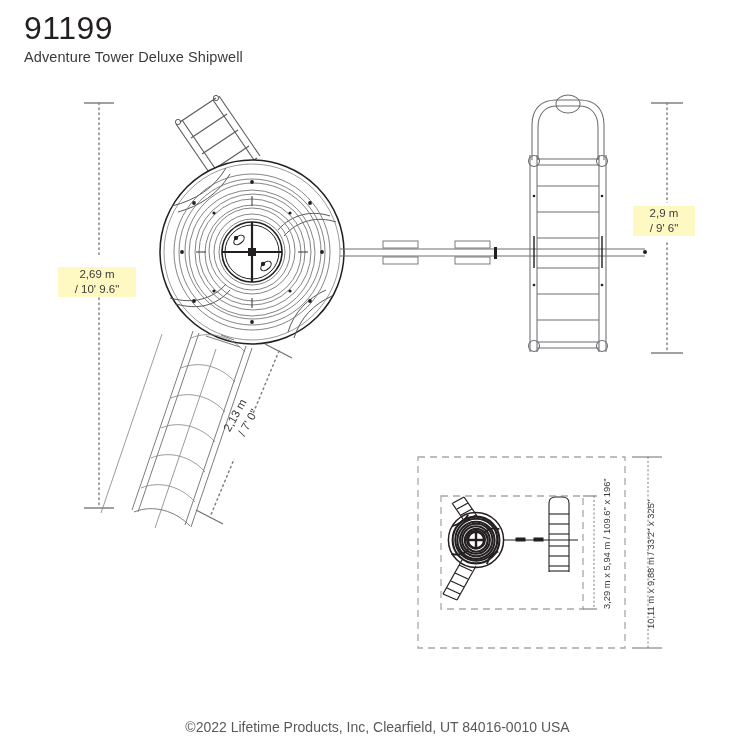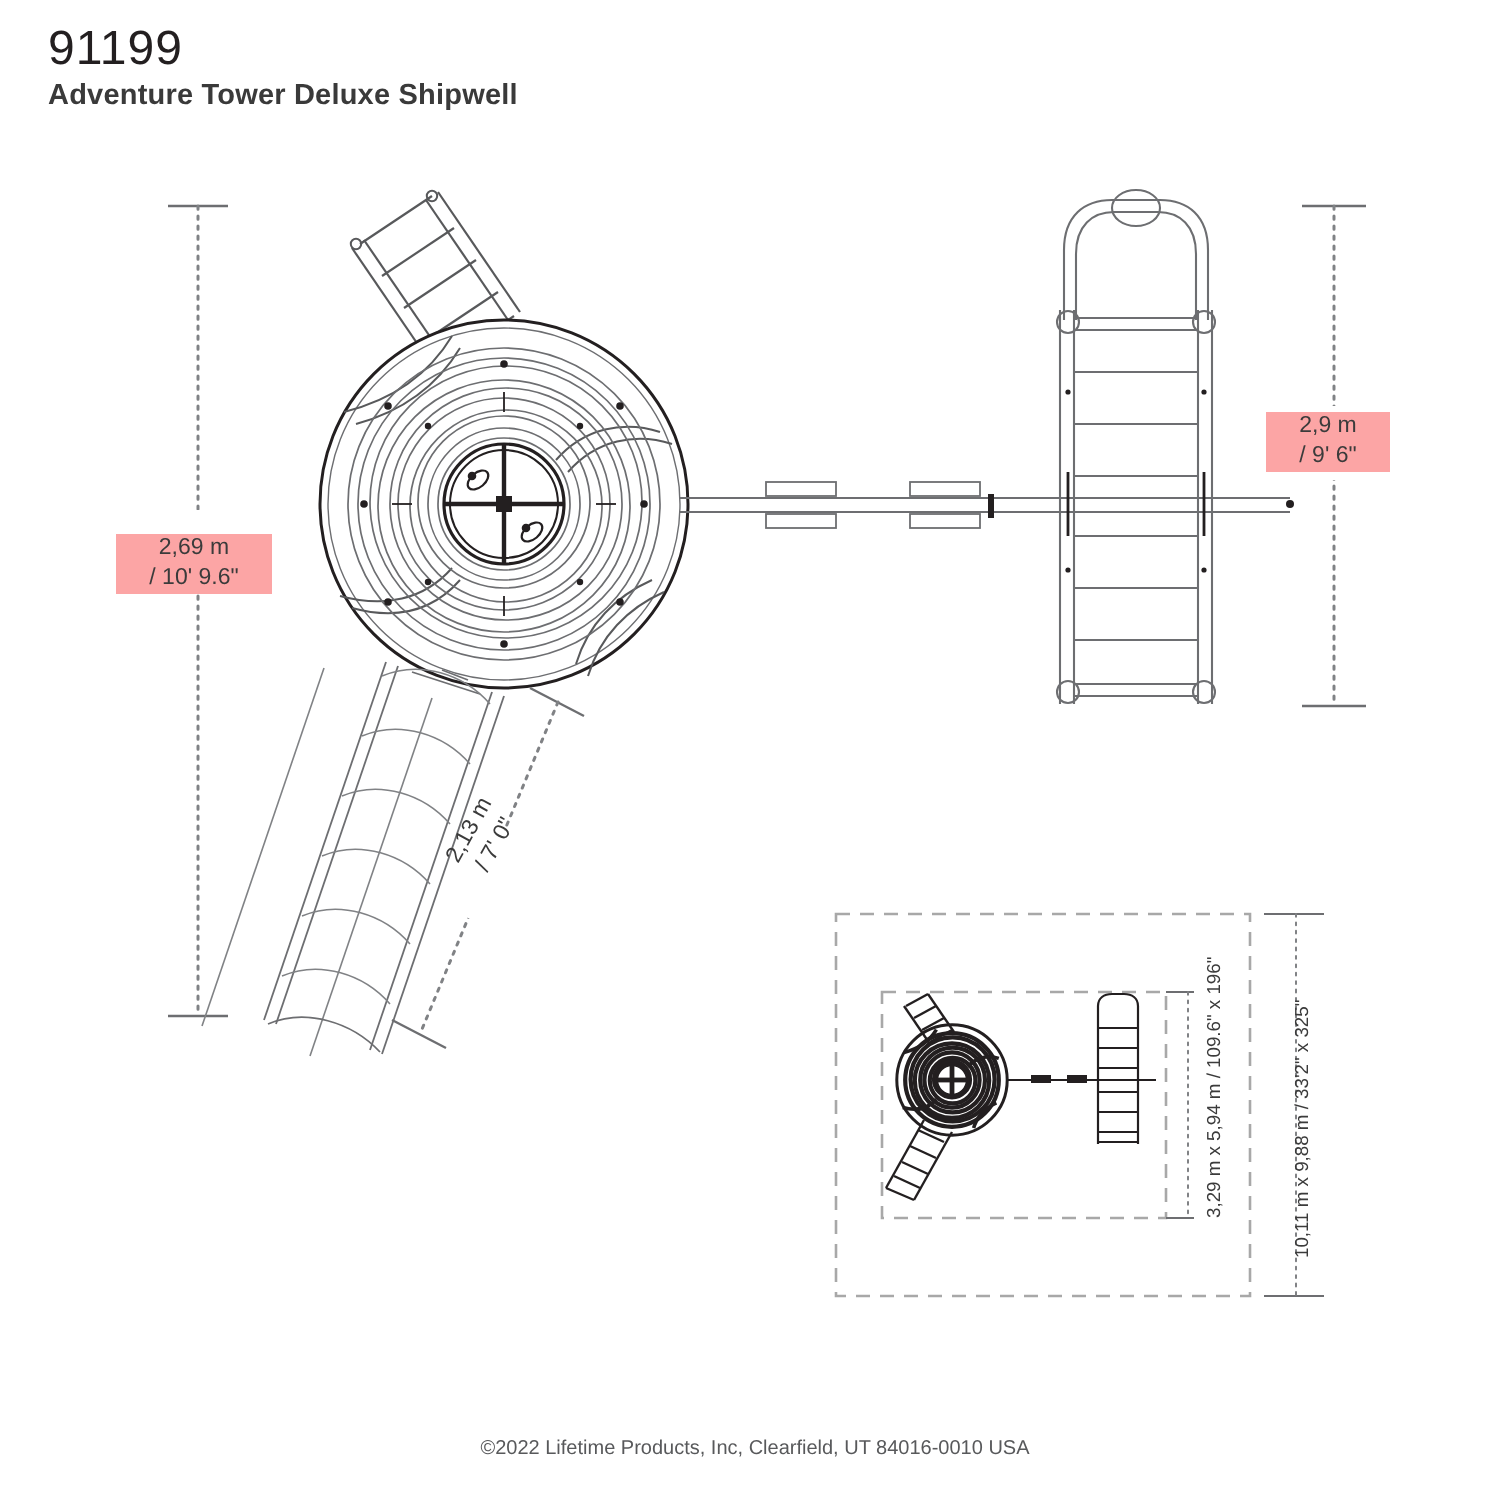--- a/index.html
+++ b/index.html
@@ -24,29 +24,29 @@
   }
 
   
   #header-block {
     position: absolute;
     left: 24px;
     top: 12px;
     width: 460px;
   }
   #model-number {
-    font-size: 24px;
+    font-size: 32px;
     font-weight: 500;
     letter-spacing: 0.5px;
     line-height: 1.05;
     color: #231f20;
   }
   #model-name {
     font-size: 14.5px;
-    font-weight: 700;
+    font-weight: 400;
     letter-spacing: 0.1px;
     color: #3a3a3a;
     margin-top: 3px;
   }
 
   
   #brand-logo {
     position: absolute;
     left: 536px;
     top: 17px;
@@ -72,21 +72,21 @@
     pointer-events: none;
   }
 
   
   .dim-label {
     position: absolute;
     font-size: 11.5px;
     line-height: 1.32;
     color: #3b3b3b;
     white-space: nowrap;
-    background: #fca5a5;
+    background: #fef9c3;
     text-align: center;
   }
   #dim-left-label {
     left: 58px;
     top: 267px;
     width: 78px;
   }
   #dim-right-label {
     left: 633px;
     top: 206px;
@@ -117,21 +117,21 @@
     top: 629px;
   }
 
   
   #footer-note {
     position: absolute;
     left: 0;
     right: 0;
     top: 719px;
     text-align: center;
-    font-size: 10px;
+    font-size: 14px;
     color: #58595b;
   }
 </style>
 </head>
 <body>
 
 <div id="sheet">
 
   <div id="header-block">
     <div id="model-number">91199</div>

